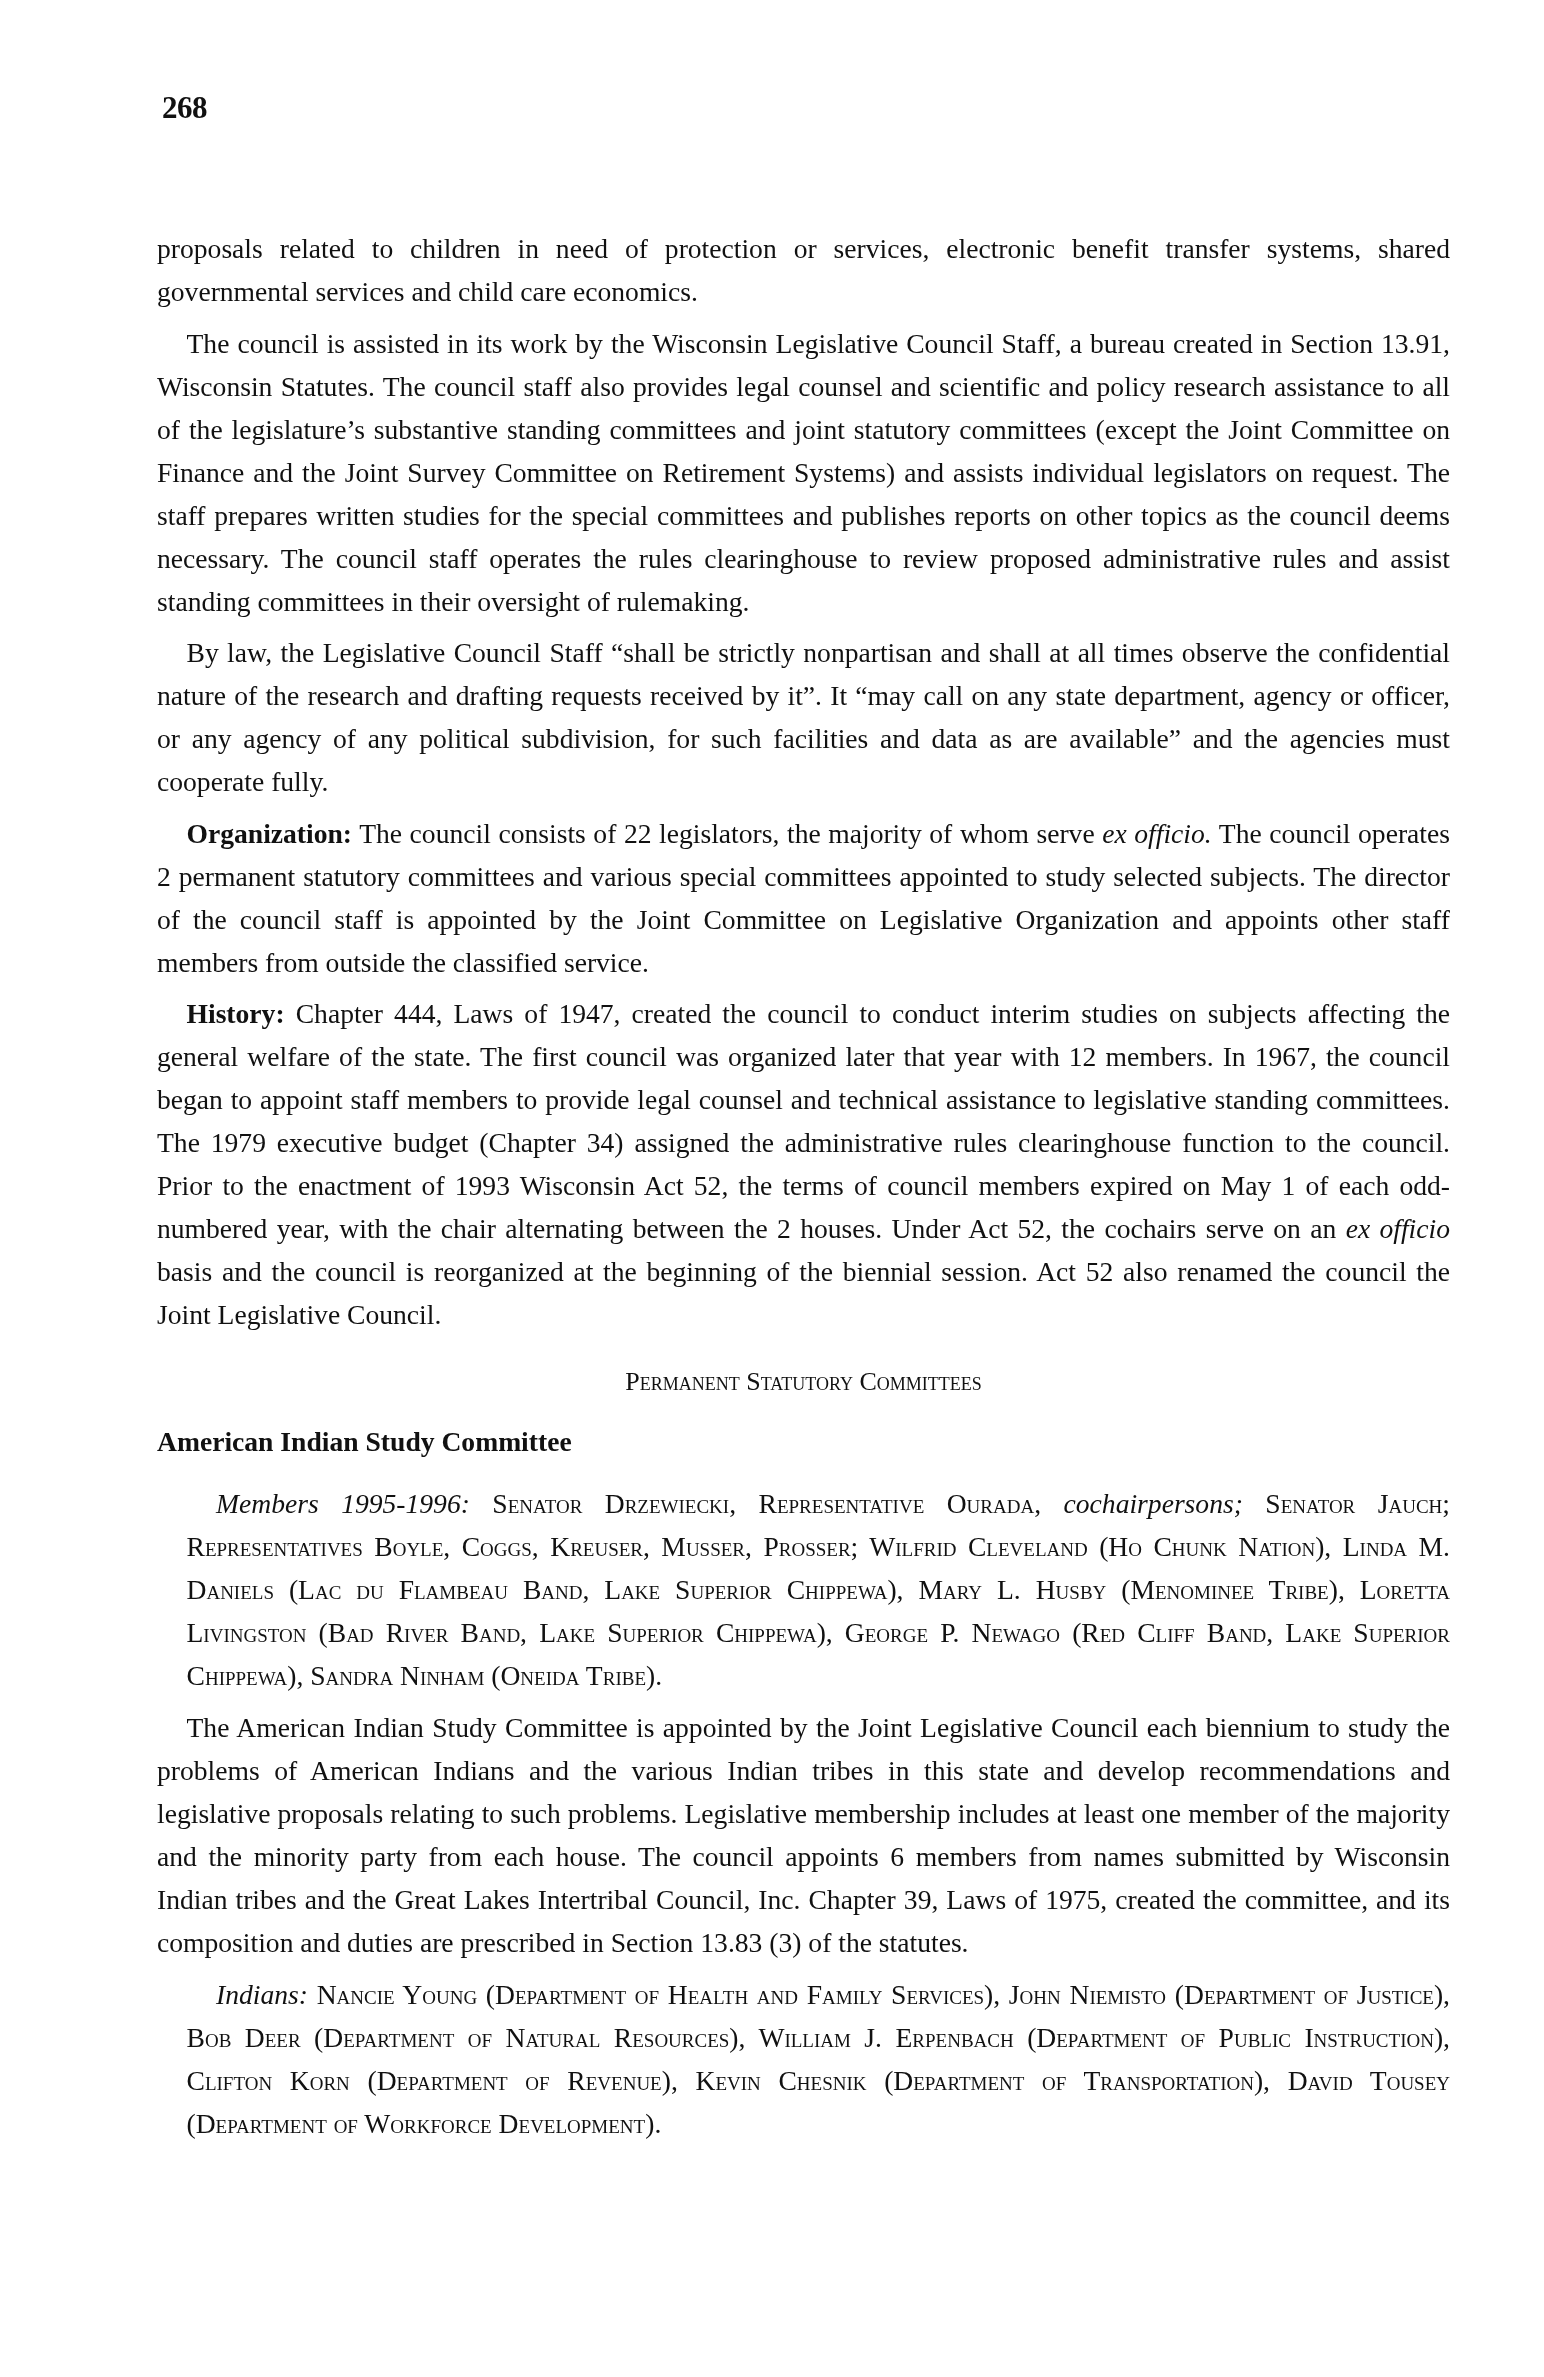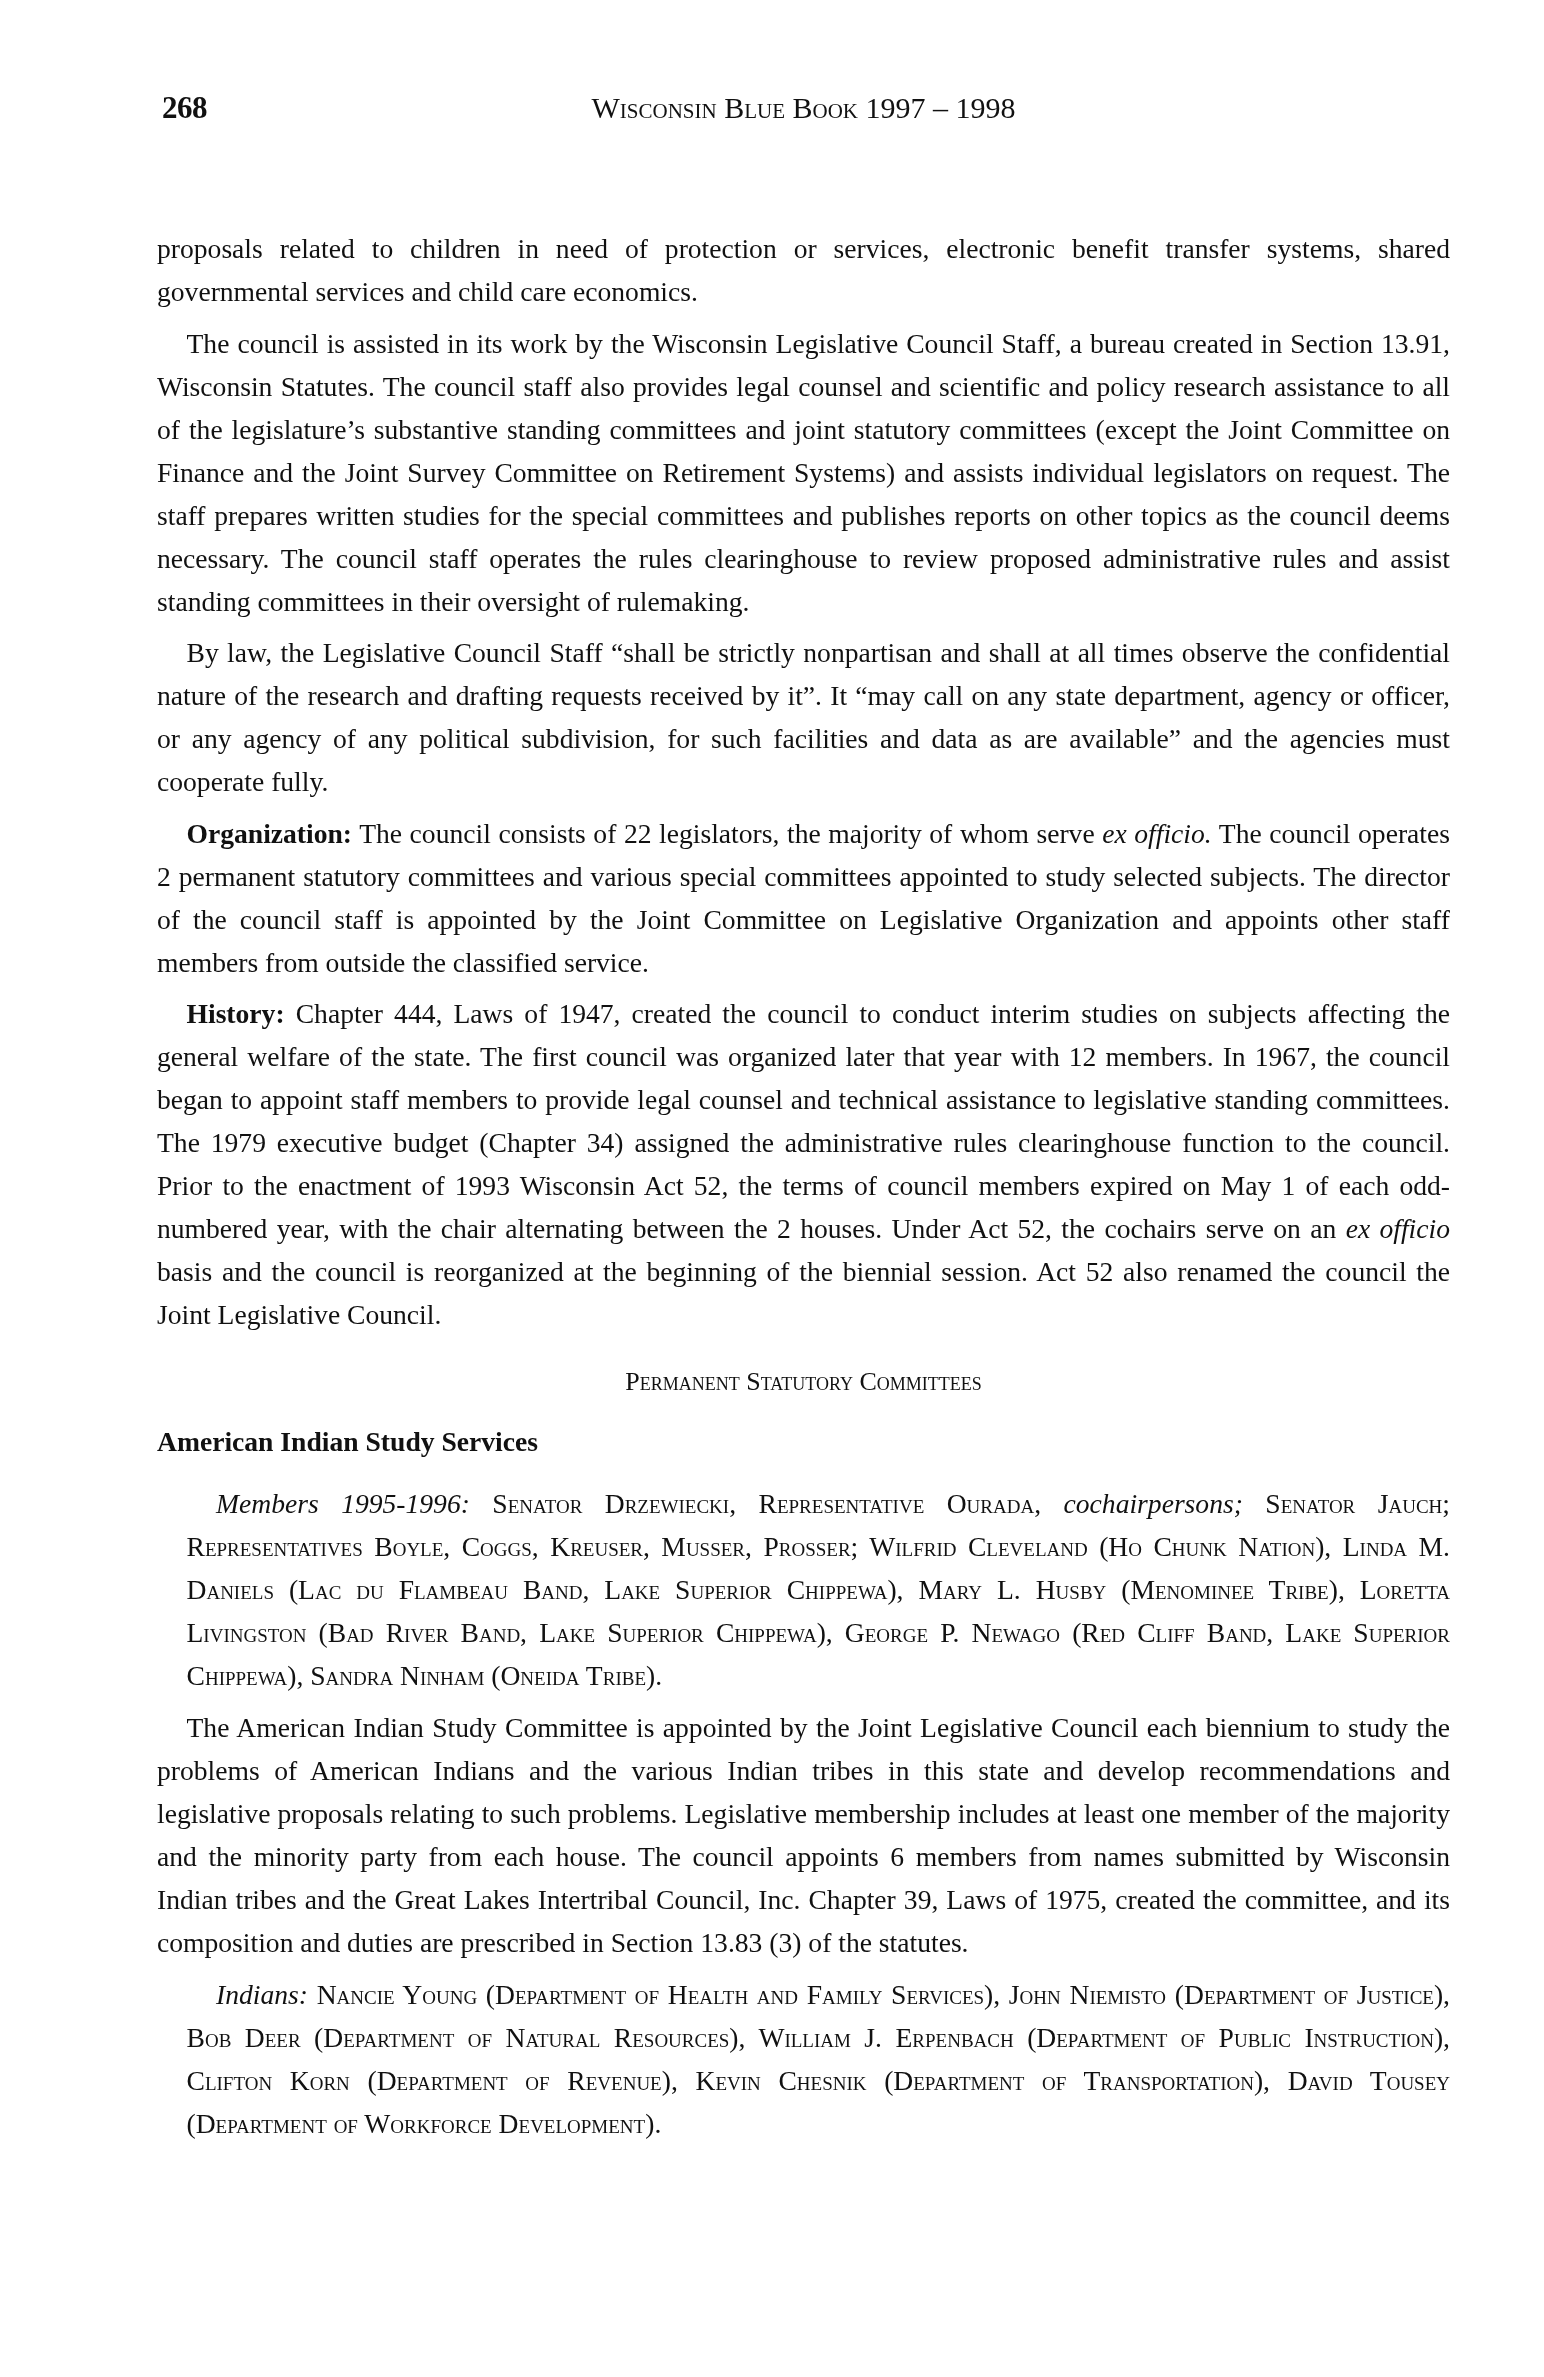--- a/index.html
+++ b/index.html
@@ -16,35 +16,34 @@
   .section-title { text-align: center; font-variant: small-caps; font-size: 26px; margin: 24px 0 17px 0; text-indent: 0; }
   .sub-head { font-weight: bold; font-size: 27.6px; margin: 4.8px 0 19px 0; }
   .members { margin: 0 0 8.6px 0; padding-left: 29.5px; text-indent: -29.5px; }
   .sc { font-variant: small-caps; }
 </style>
 </head>
 <body>
 
 <div class="page-header">
   <span class="page-number">268</span>
-  <span class="running-title">Wisconsin Blue Book 1997 – 1998</span>
 </div>
 
 <div class="body">
   <p class="noindent">proposals related to children in need of protection or services, electronic benefit transfer systems, shared governmental services and child care economics.</p>
   <p>The council is assisted in its work by the Wisconsin Legislative Council Staff, a bureau created in Section 13.91, Wisconsin Statutes. The council staff also provides legal counsel and scientific and policy research assistance to all of the legislature’s substantive standing committees and joint statutory committees (except the Joint Committee on Finance and the Joint Survey Committee on Retirement Systems) and assists individual legislators on request. The staff prepares written studies for the special committees and publishes reports on other topics as the council deems necessary. The council staff operates the rules clearinghouse to review proposed administrative rules and assist standing committees in their oversight of rulemaking.</p>
   <p>By law, the Legislative Council Staff “shall be strictly nonpartisan and shall at all times observe the confidential nature of the research and drafting requests received by it”. It “may call on any state department, agency or officer, or any agency of any political subdivision, for such facilities and data as are available” and the agencies must cooperate fully.</p>
 
   <p><span class="lead">Organization:</span><span> The council consists of 22 legislators, the majority of whom serve </span><em>ex officio.</em><span> The council operates 2 permanent statutory committees and various special committees appointed to study selected subjects. The director of the council staff is appointed by the Joint Committee on Legislative Organization and appoints other staff members from outside the classified service.</span></p>
 
   <p><span class="lead">History:</span><span> Chapter 444, Laws of 1947, created the council to conduct interim studies on subjects affecting the general welfare of the state. The first council was organized later that year with 12 members. In 1967, the council began to appoint staff members to provide legal counsel and technical assistance to legislative standing committees. The 1979 executive budget (Chapter 34) assigned the administrative rules clearinghouse function to the council. Prior to the enactment of 1993 Wisconsin Act 52, the terms of council members expired on May 1 of each odd-numbered year, with the chair alternating between the 2 houses. Under Act 52, the cochairs serve on an </span><em>ex officio</em><span> basis and the council is reorganized at the beginning of the biennial session. Act 52 also renamed the council the Joint Legislative Council.</span></p>
 
   <div class="section-title">Permanent Statutory Committees</div>
 
-  <div class="sub-head">American Indian Study Services</div>
+  <div class="sub-head">American Indian Study Committee</div>
 
   <p class="members"><em>Members 1995-1996:</em><span class="sc"> Senator Drzewiecki, Representative Ourada, </span><em>cochairpersons;</em><span class="sc"> Senator Jauch; Representatives Boyle, Coggs, Kreuser, Musser, Prosser; Wilfrid Cleveland (Ho Chunk Nation), Linda M. Daniels (Lac du Flambeau Band, Lake Superior Chippewa), Mary L. Husby (Menominee Tribe), Loretta Livingston (Bad River Band, Lake Superior Chippewa), George P. Newago (Red Cliff Band, Lake Superior Chippewa), Sandra Ninham (Oneida Tribe).</span></p>
 
   <p>The American Indian Study Committee is appointed by the Joint Legislative Council each biennium to study the problems of American Indians and the various Indian tribes in this state and develop recommendations and legislative proposals relating to such problems. Legislative membership includes at least one member of the majority and the minority party from each house. The council appoints 6 members from names submitted by Wisconsin Indian tribes and the Great Lakes Intertribal Council, Inc. Chapter 39, Laws of 1975, created the committee, and its composition and duties are prescribed in Section 13.83 (3) of the statutes.</p>
 
 
   <p class="members"><em>Indians:</em><span class="sc"> Nancie Young (Department of Health and Family Services), John Niemisto (Department of Justice), Bob Deer (Department of Natural Resources), William J. Erpenbach (Department of Public Instruction), Clifton Korn (Department of Revenue), Kevin Chesnik (Department of Transportation), David Tousey (Department of Workforce Development).</span></p>
 </div>
 
 

